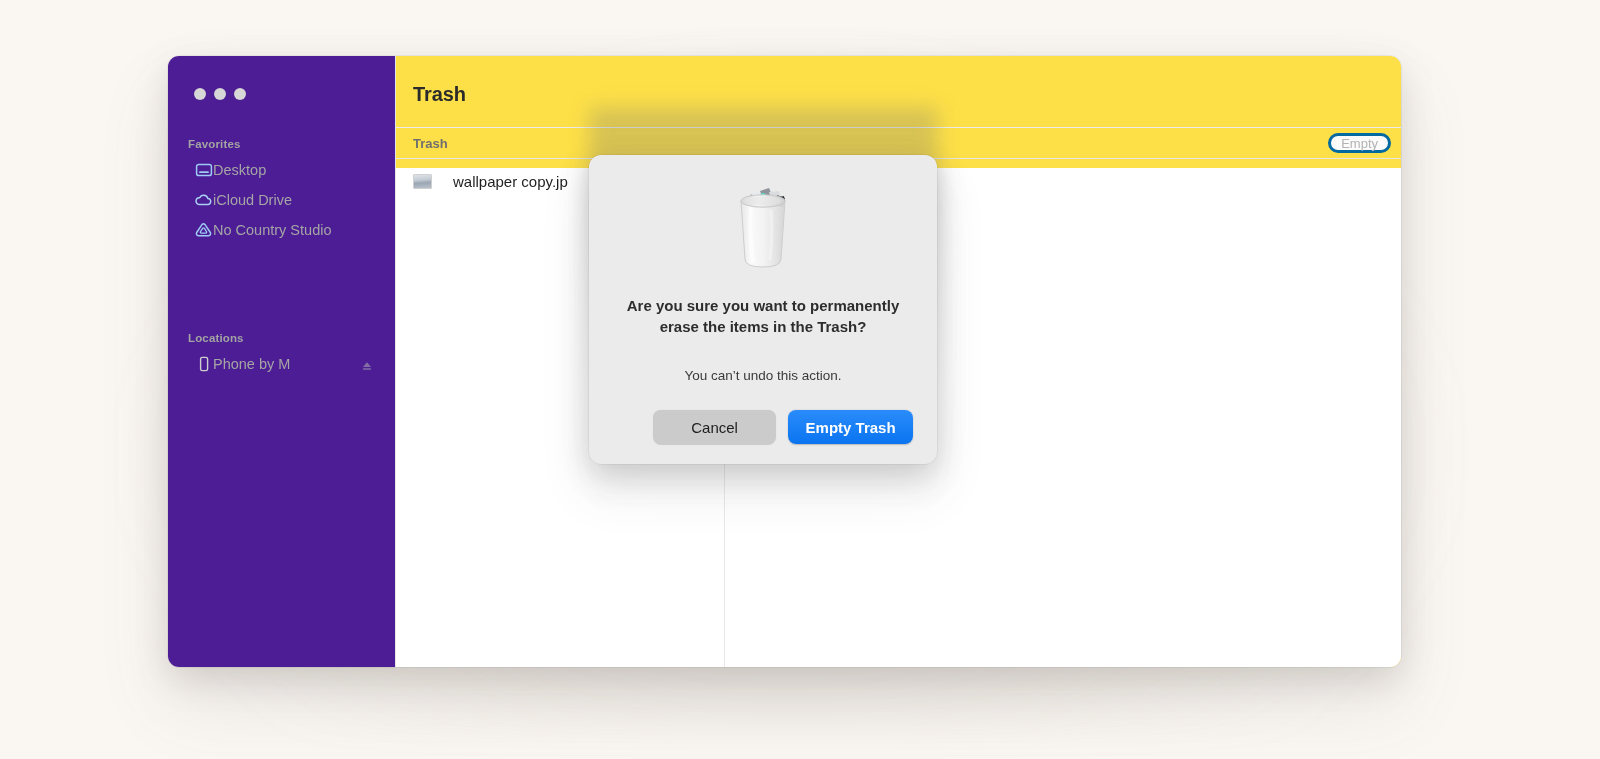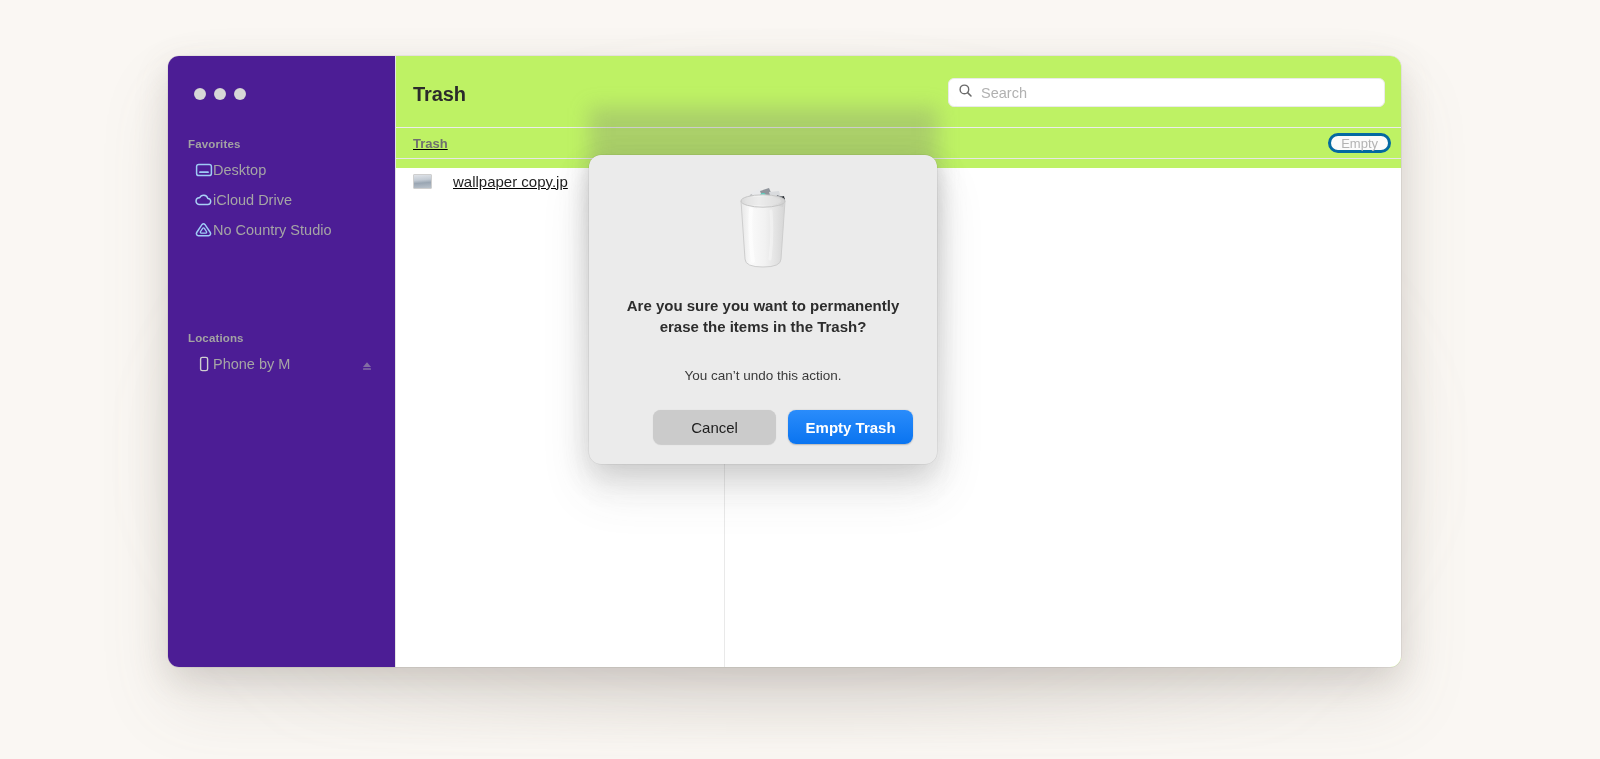--- a/index.html
+++ b/index.html
@@ -106,22 +106,21 @@
     width: 12px; height: 12px;
     flex: 0 0 12px;
     opacity: .55;
   }
 
   
   .main {
     position: absolute;
     left: 228px; top: 0;
     right: 0; bottom: 0;
-    background: #bef264;
-    text-decoration: underline;
+    background: #fde047;
   }
 
   .toolbar {
     position: relative;
     height: 72px;
     border-bottom: 1px solid #ececec;
     display: flex;
     align-items: center;
   }
   .win-title {
@@ -352,29 +351,20 @@
         </span>
       </div>
     </div>
   </div>
 
   <div class="main">
 
     <div class="toolbar">
       <div class="win-title">Trash</div>
 
-      <div class="search-box">
-        <span>
-          <svg width="15" height="15" viewBox="0 0 15 15">
-              <circle cx="6.4" cy="6.4" r="4.3" fill="none" stroke="#6a6a6a" stroke-width="1.4"></circle>
-              <path d="M9.6 9.6 13 13" stroke="#6a6a6a" stroke-width="1.5" stroke-linecap="round"></path>
-            </svg>
-        </span>
-        <span class="search-ph">Search</span>
-      </div>
     </div>
 
     <div class="colhead">
       <span class="colhead-label">Trash</span>
       <button class="empty-btn">Empty</button>
     </div>
 
     <div class="browser">
       <div class="col-divider"></div>
 

